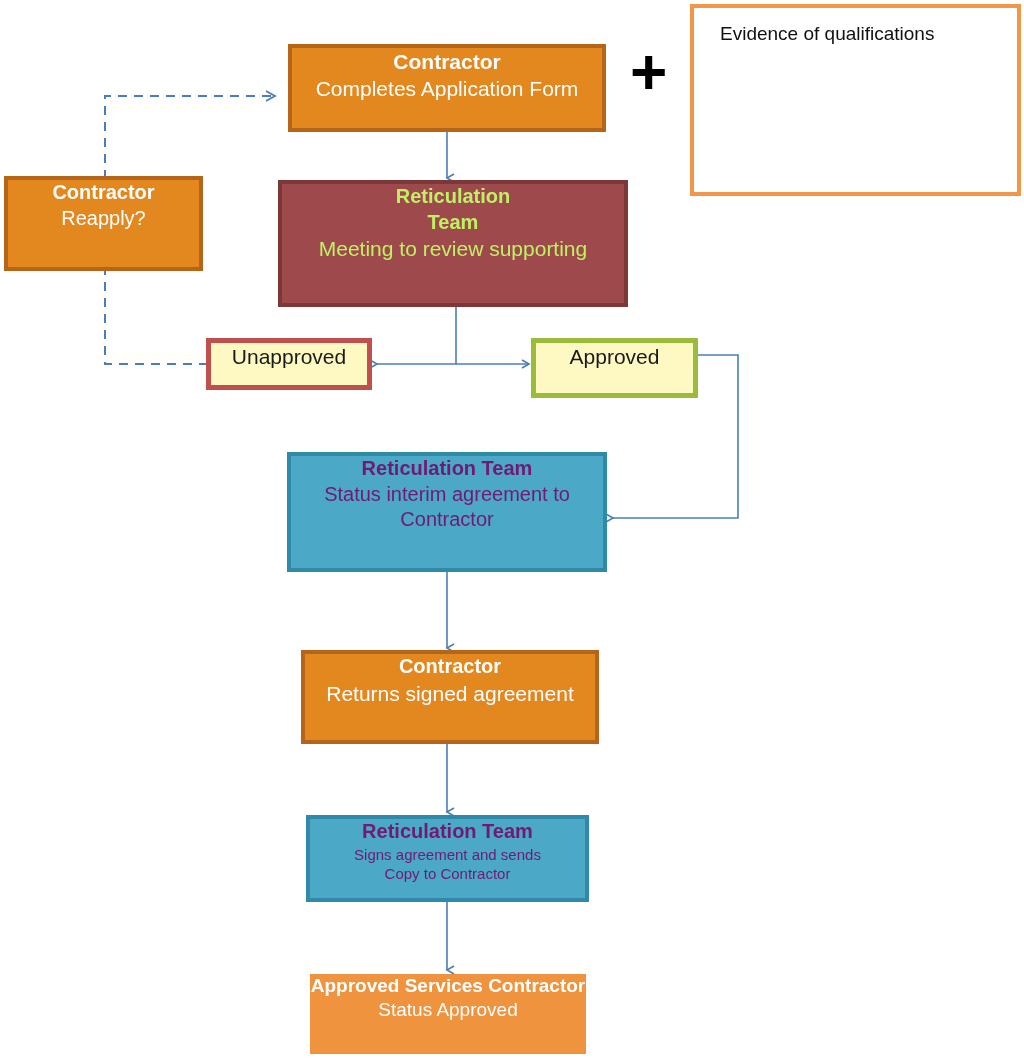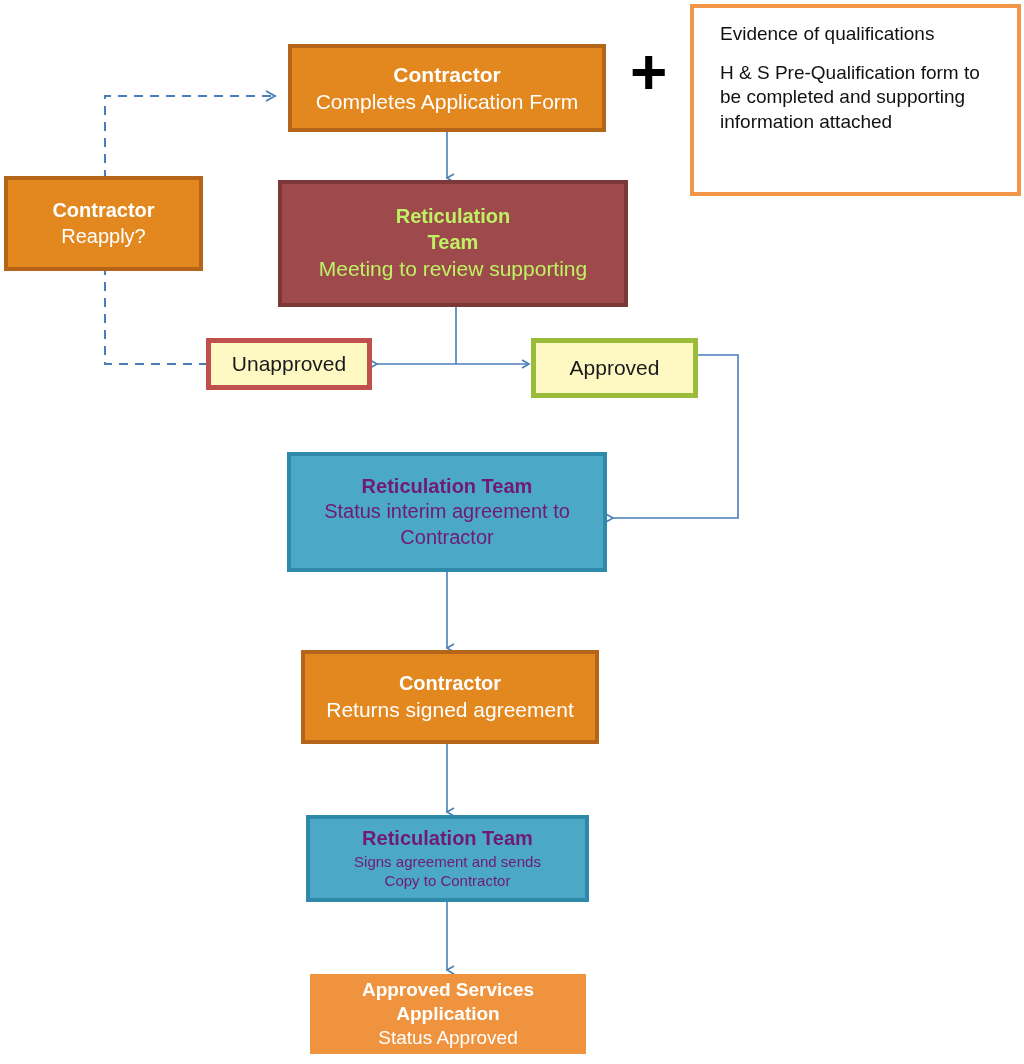--- a/index.html
+++ b/index.html
@@ -17,21 +17,21 @@
     height: 1064px;
     background: #ffffff;
     overflow: hidden;
   }
   .node {
     position: absolute;
     box-sizing: border-box;
     display: flex;
     flex-direction: column;
     align-items: center;
-    justify-content: center;
+    justify-content: flex-start;
     text-align: center;
     z-index: 5;
   }
   .node .line-bold {
     font-weight: bold;
   }
 
   
   .box-orange {
     background: #E3871F;
@@ -148,21 +148,20 @@
 
   <div class="node box-orange" style="left:288px; top:44px; width:318px; height:88px;">
     <div class="line-bold t21">Contractor</div>
     <div class="t21">Completes Application Form</div>
   </div>
 
   <div class="plus-sign" style="left:630px; top:40px;">+</div>
 
   <div class="note" style="left:690px; top:4px; width:331px; height:192px;">
     <p>Evidence of qualifications</p>
-    <p>H &amp; S Pre-Qualification form to be completed and supporting information attached</p>
   </div>
 
   <div class="node box-orange" style="left:4px; top:176px; width:199px; height:95px;">
     <div class="line-bold t20">Contractor</div>
     <div class="t20">Reapply?</div>
   </div>
 
   <div class="node box-red" style="left:278px; top:180px; width:350px; height:127px;">
     <div class="line-bold t20">Reticulation</div>
     <div class="line-bold t20">Team</div>
@@ -188,17 +187,17 @@
     <div class="t21">Returns signed agreement</div>
   </div>
 
   <div class="node box-teal" style="left:306px; top:815px; width:283px; height:87px;">
     <div class="line-bold t20">Reticulation Team</div>
     <div class="t17">Signs agreement and sends</div>
     <div class="t17">Copy to  Contractor</div>
   </div>
 
   <div class="node box-lightorange" style="left:310px; top:974px; width:276px; height:80px;">
-    <div class="line-bold t19">Approved  Services Application</div>
+    <div class="line-bold t19">Approved  Services Contractor</div>
     <div class="t19">Status Approved</div>
   </div>
 
 </div>
 
 </body></html>

